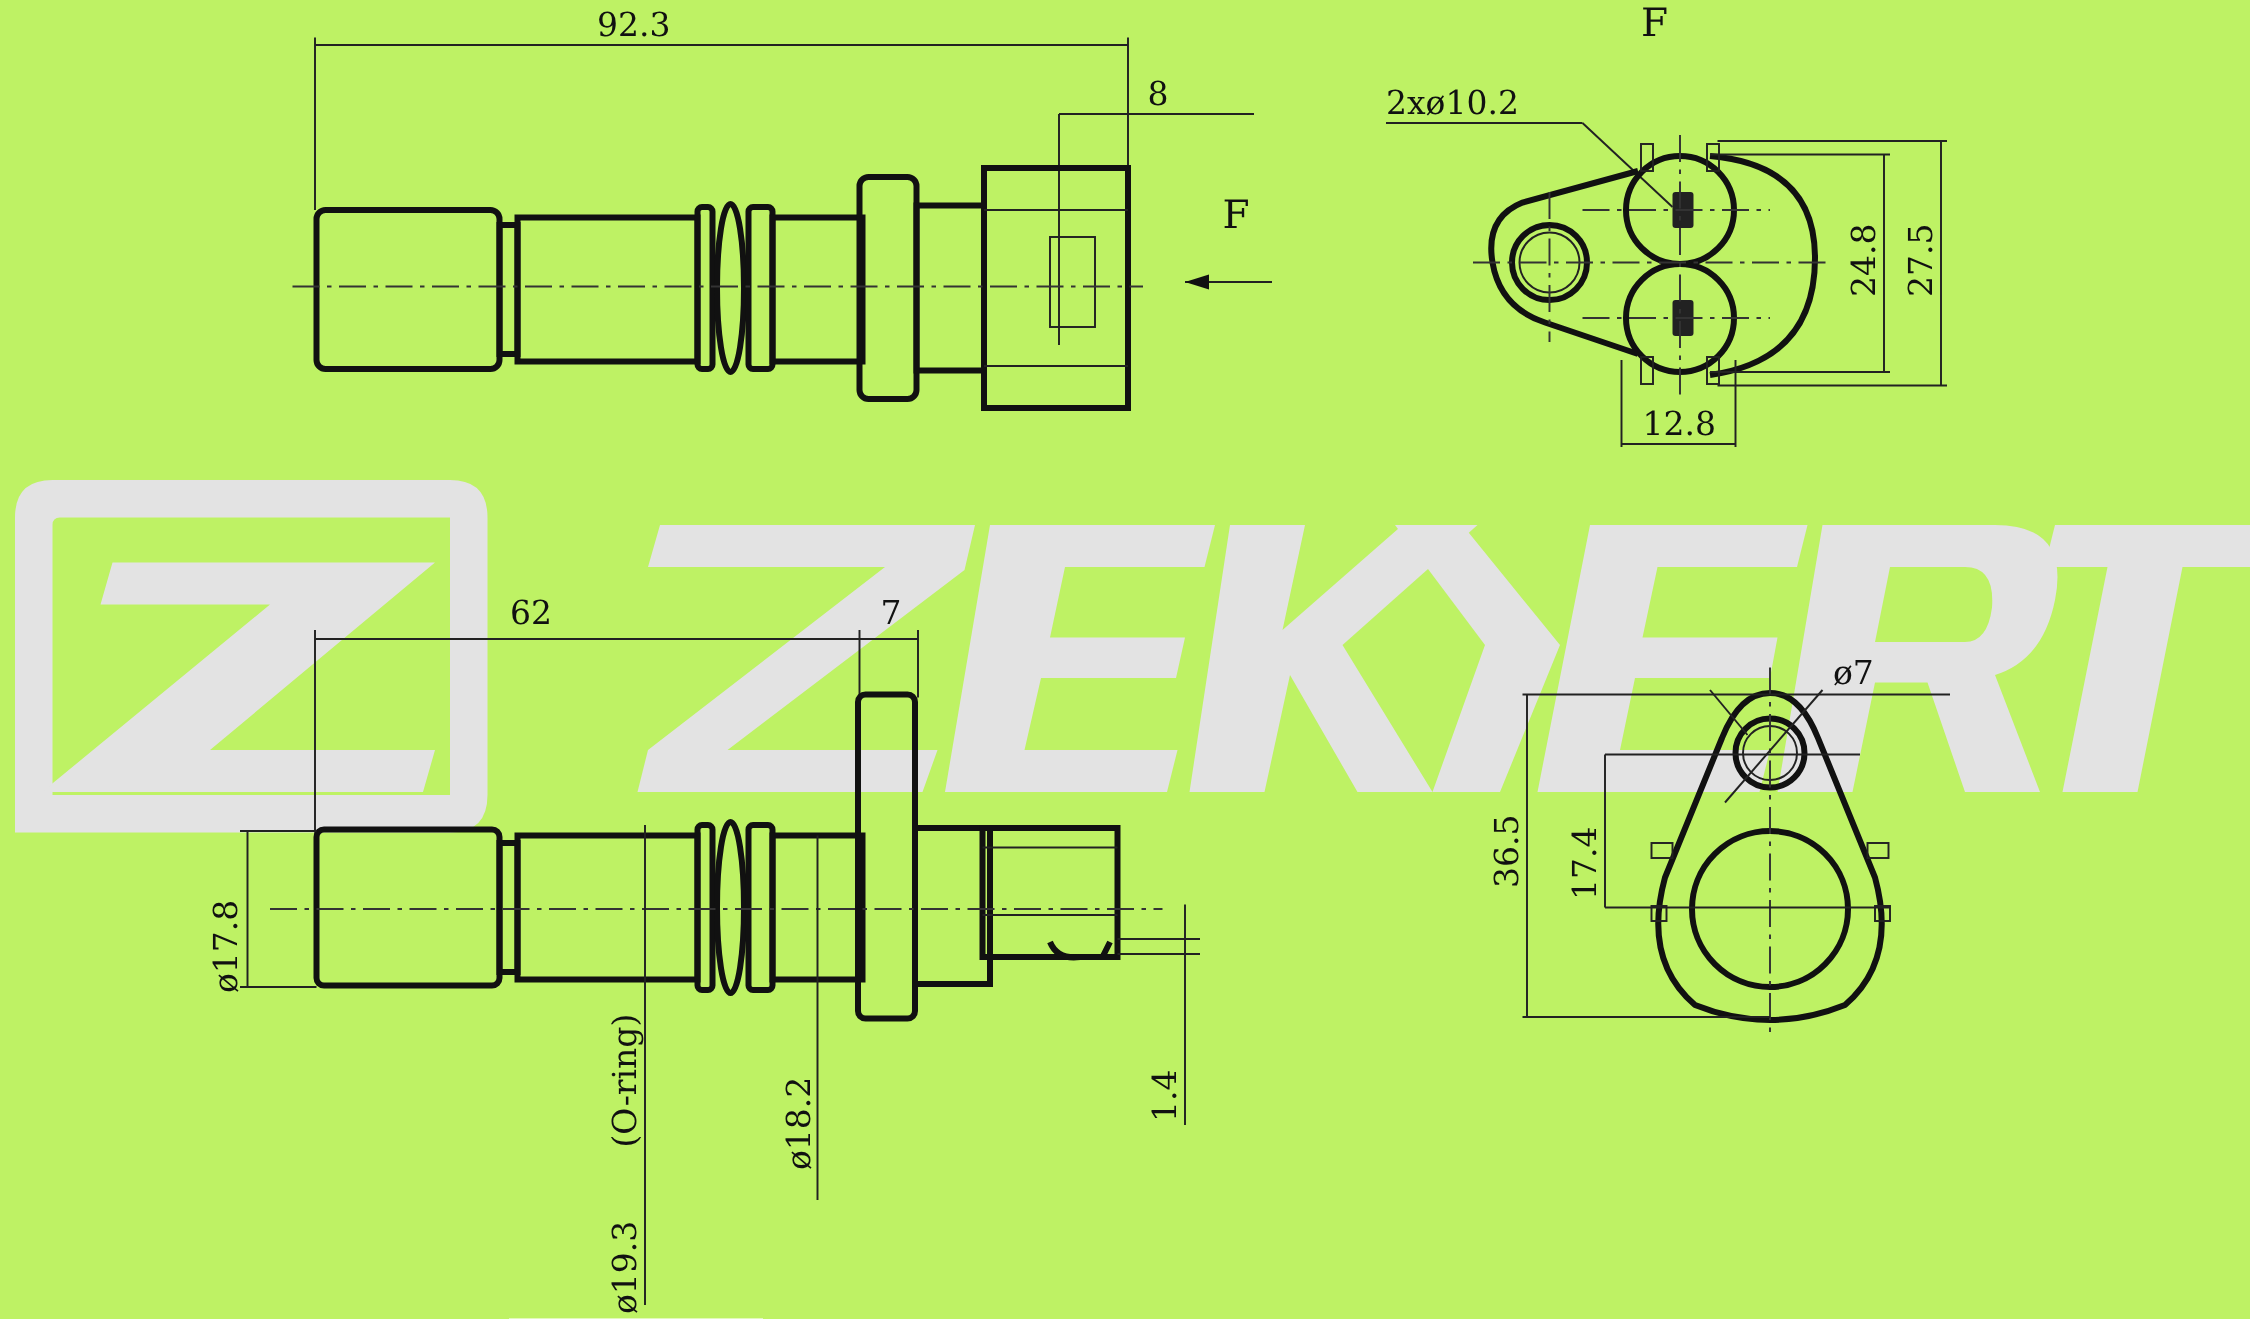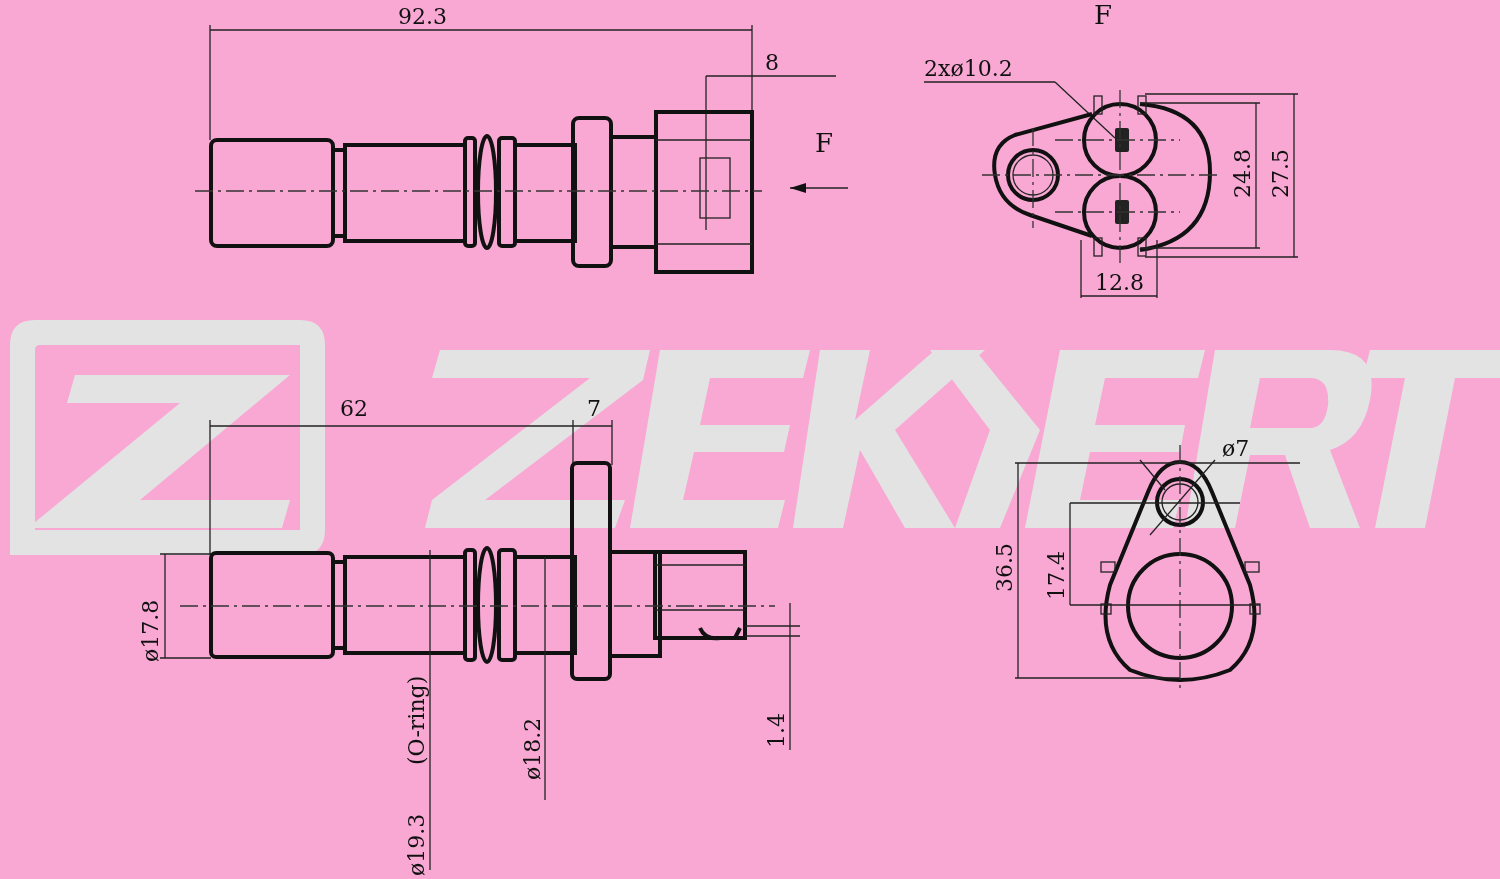--- a/index.html
+++ b/index.html
@@ -1,16 +1,16 @@
 <!DOCTYPE html>
 <html><head>
 <meta charset="utf-8">
 <style>
   html, body { margin:0; padding:0; background:#ffffff; }
-  #canvas { position:relative; width:1500px; height:879px; overflow:hidden; background:#f9a8d4; }
+  #canvas { position:relative; width:1500px; height:879px; overflow:hidden; background:#bef264; }
   svg { position:absolute; left:0; top:0; }
   .wm { fill:#e3e3e3; }
   .ln { stroke:#111; fill:none; stroke-width:4; }
   .thin { stroke:#222; fill:none; stroke-width:1.3; }
   .cl { stroke:#333; fill:none; stroke-width:1.3; stroke-dasharray:18 5 3 5; }
   .lbl { font-family:"DejaVu Serif", serif; font-size:22px; fill:#111; }
 </style>
 </head>
 <body>
 

